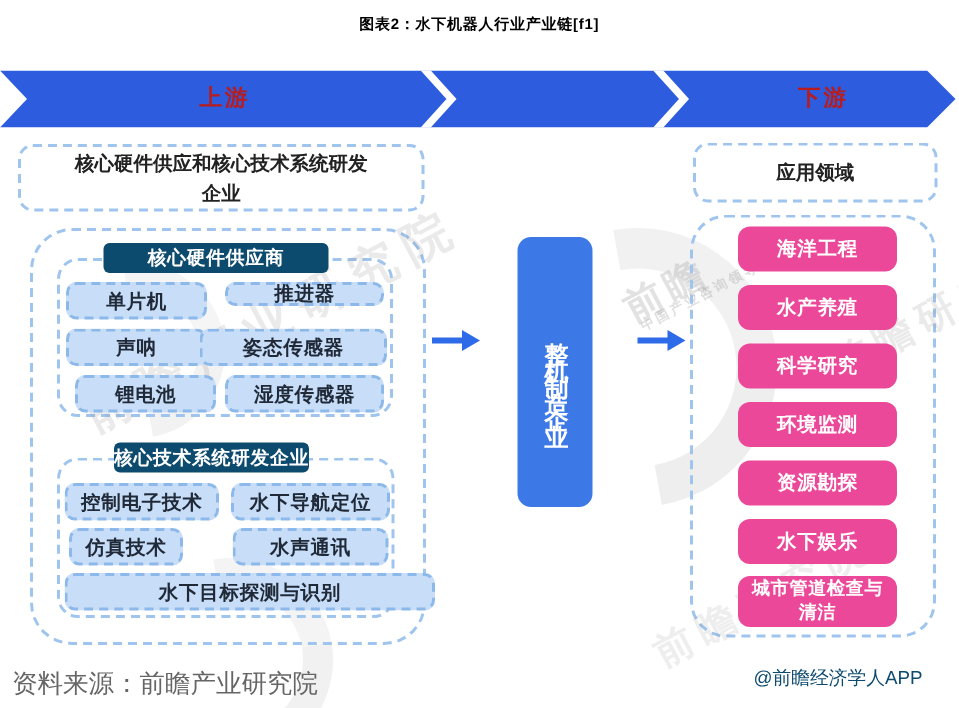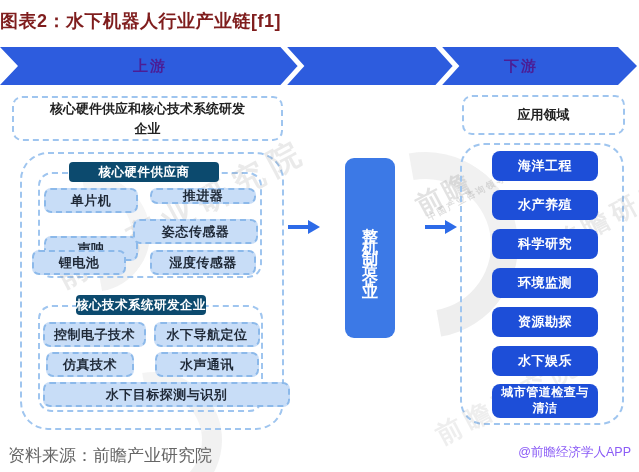--- a/index.html
+++ b/index.html
@@ -2,28 +2,28 @@
 <html><head>
 <meta charset="utf-8">
 <style>
   html,body{margin:0;padding:0;background:#fff;}
   .canvas{
     position:relative;width:639px;height:472px;background:#fff;overflow:hidden;
     font-family:"Liberation Sans","DejaVu Sans",sans-serif;
   }
   .abs{position:absolute;}
   .title{
-    left:0;top:9px;width:639px;
-    font-size:18px;font-weight:bold;color:#7f1d1d;letter-spacing:.5px;z-index:3;
+    left:0;top:9px;width:639px;text-align:center;
+    font-size:10px;font-weight:bold;color:#000000;letter-spacing:.5px;z-index:3;
   }
   
   .banner-svg{left:0;top:47px;z-index:2;}
   .banner-label{
     top:47px;height:38px;line-height:38px;width:90px;text-align:center;
-    color:#4c1d95;font-size:15px;font-weight:bold;letter-spacing:2px;z-index:3;
+    color:#b91c1c;font-size:15px;font-weight:bold;letter-spacing:2px;z-index:3;
   }
   
   .hdr-box{
     background:#fff;border:2px dashed #9fc5ef;border-radius:10px;
     display:flex;align-items:center;justify-content:center;text-align:center;
     font-size:13px;font-weight:bold;color:#222;line-height:1.5;
     white-space:pre-line;z-index:2;box-sizing:border-box;
   }
   .container-dash{
     border:2px dashed #9fc5ef;border-radius:28px;background:transparent;z-index:1;box-sizing:border-box;
@@ -43,29 +43,29 @@
   }
   .mid-box{
     left:345px;top:158px;width:50px;height:180px;background:#3c79e6;border-radius:9px;
     display:flex;align-items:center;justify-content:center;z-index:2;
   }
   .mid-box span{
     writing-mode:vertical-rl;text-orientation:upright;
     color:#fff;font-size:16px;font-weight:bold;letter-spacing:11px;line-height:1;
   }
   .app-btn{
-    left:492px;width:106px;height:30px;background:#1d4ed8;border-radius:8px;
+    left:492px;width:106px;height:30px;background:#ec4899;border-radius:8px;
     display:flex;align-items:center;justify-content:center;text-align:center;
     color:#fff;font-size:13px;font-weight:bold;z-index:2;letter-spacing:.5px;
     white-space:pre-line;box-sizing:border-box;
   }
   .app-btn.two-line{font-size:12px;height:34px;line-height:1.3;}
   .arrow{z-index:2;}
   .footer-left{left:8px;top:444px;font-size:17px;color:#666;z-index:3;}
-  .footer-right{right:8px;top:444px;font-size:12.5px;color:#8b5cf6;z-index:3;}
+  .footer-right{right:24px;top:444px;font-size:12.5px;color:#0c4a6e;z-index:3;}
   
   .wm{pointer-events:none;white-space:nowrap;font-weight:bold;}
   .wm-t1{left:58px;top:258px;font-size:32px;letter-spacing:8px;color:rgba(150,150,150,.20);
          transform:rotate(-28deg);transform-origin:0 50%;z-index:2;}
   .wm-brand{left:418px;top:190px;font-size:26px;letter-spacing:4px;color:rgba(150,150,150,.28);
          transform:rotate(-28deg);transform-origin:0 50%;z-index:0;}
   .wm-tag{left:428px;top:212px;font-size:9px;letter-spacing:2px;color:rgba(150,150,150,.30);
          transform:rotate(-28deg);transform-origin:0 50%;z-index:0;}
   .wm-t2{left:556px;top:228px;font-size:26px;letter-spacing:6px;color:rgba(150,150,150,.20);
          transform:rotate(-28deg);transform-origin:0 50%;z-index:2;}
@@ -97,41 +97,41 @@
   <div class="abs swoosh sw3"></div>
 
   <div class="abs title">图表2：水下机器人行业产业链[f1]</div>
 
   <svg class="abs banner-svg" width="639" height="38" viewBox="0 0 639 38">
     <path d="M0 0 H618 L637 19 L618 38 H0 L18 19 Z" fill="#2d5cde"></path>
     <path d="M282 -2 L301 19 L282 40" fill="none" stroke="#ffffff" stroke-width="5"></path>
     <path d="M437 -2 L456 19 L437 40" fill="none" stroke="#ffffff" stroke-width="5"></path>
   </svg>
   <div class="abs banner-label" style="left:105px;">上游</div>
-  <div class="abs banner-label" style="left:476px;">下游</div>
+  <div class="abs banner-label" style="left:504px;">下游</div>
 
   <div class="abs hdr-box" style="left:12px;top:96px;width:271px;height:45px;">核心硬件供应和核心技术系统研发
 企业</div>
 
   <div class="abs container-dash" style="left:20px;top:152px;width:264px;height:278px;"></div>
 
   <div class="abs group-dash" style="left:38px;top:172px;width:224px;height:106px;"></div>
   <div class="abs group-label" style="left:69px;top:162px;width:150px;height:20px;">核心硬件供应商</div>
   <div class="abs item" style="left:44px;top:188px;width:94px;height:25px;">单片机</div>
   <div class="abs item" style="left:150px;top:188px;width:106px;height:16px;">推进器</div>
-  <div class="abs item" style="left:44px;top:219px;width:94px;height:25px;margin-top:17px;">声呐</div>
+  <div class="abs item" style="left:44px;top:219px;width:94px;height:25px;">声呐</div>
   <div class="abs item" style="left:133px;top:219px;width:125px;height:25px;">姿态传感器</div>
-  <div class="abs item" style="left:32px;top:250px;width:94px;height:25px;">锂电池</div>
+  <div class="abs item" style="left:50px;top:250px;width:94px;height:25px;">锂电池</div>
   <div class="abs item" style="left:150px;top:250px;width:106px;height:25px;">湿度传感器</div>
 
   <div class="abs group-dash" style="left:38px;top:305px;width:225px;height:107px;"></div>
   <div class="abs group-label" style="left:76px;top:295px;width:130px;height:20px;">核心技术系统研发企业</div>
   <div class="abs item" style="left:43px;top:322px;width:103px;height:25px;">控制电子技术</div>
   <div class="abs item" style="left:154px;top:322px;width:106px;height:25px;">水下导航定位</div>
-  <div class="abs item" style="left:46px;top:352px;width:88px;height:25px;">仿真技术</div>
+  <div class="abs item" style="left:46px;top:352px;width:76px;height:25px;">仿真技术</div>
   <div class="abs item" style="left:155px;top:352px;width:104px;height:25px;">水声通讯</div>
   <div class="abs item" style="left:43px;top:382px;width:247px;height:25px;">水下目标探测与识别</div>
 
   <svg class="abs arrow" style="left:287px;top:219px;" width="34" height="16" viewBox="0 0 34 16">
     <line x1="1" y1="8" x2="22" y2="8" stroke="#2d6be8" stroke-width="4"></line>
     <polygon points="21,1 33,8 21,15" fill="#2d6be8"></polygon>
   </svg>
   <svg class="abs arrow" style="left:424px;top:219px;" width="34" height="16" viewBox="0 0 34 16">
     <line x1="1" y1="8" x2="22" y2="8" stroke="#2d6be8" stroke-width="4"></line>
     <polygon points="21,1 33,8 21,15" fill="#2d6be8"></polygon>

